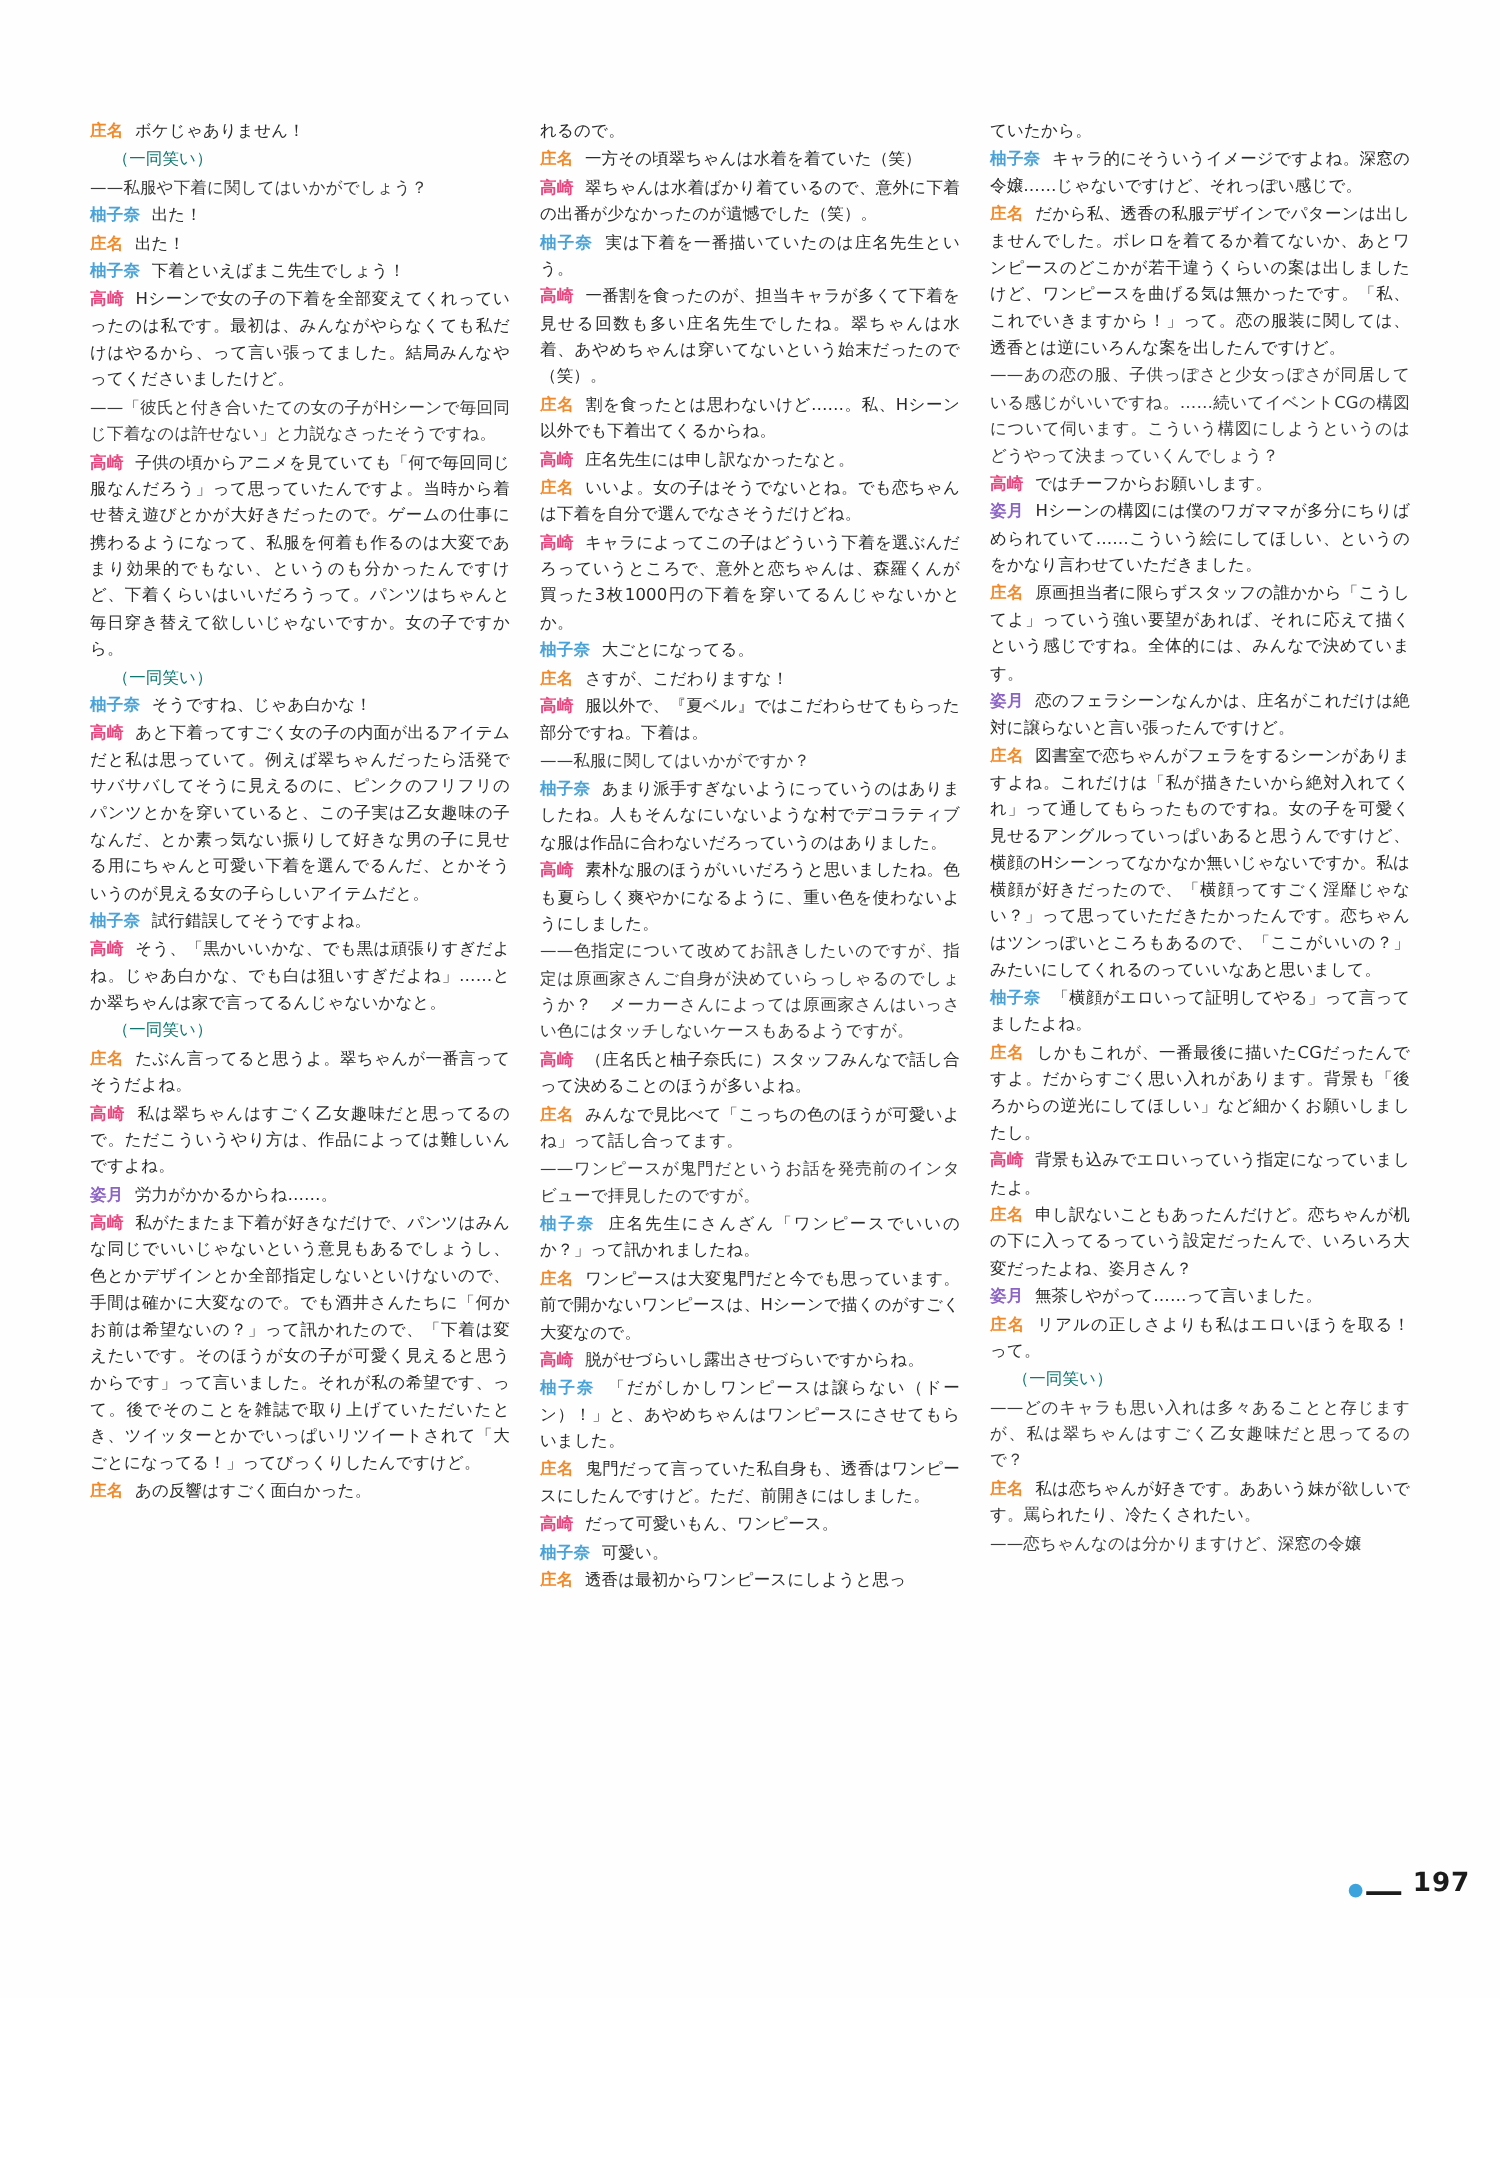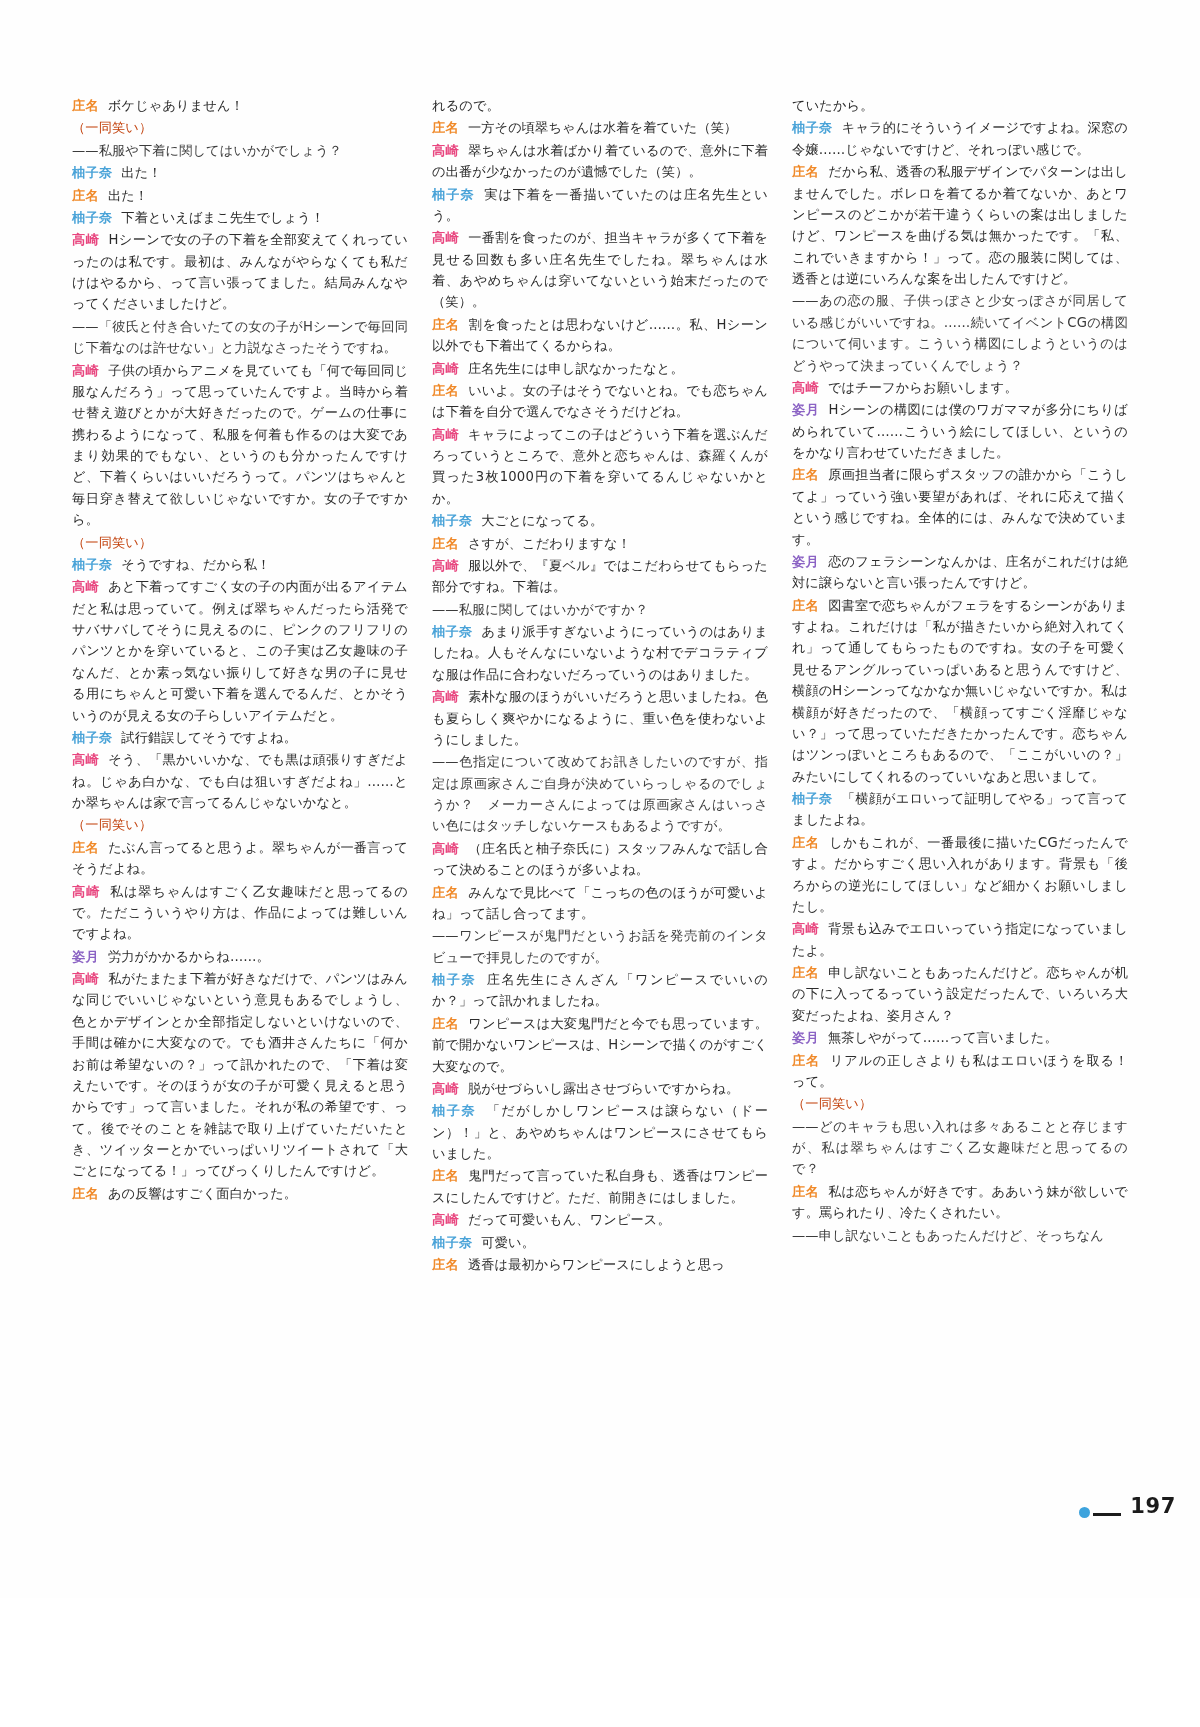--- a/index.html
+++ b/index.html
@@ -47,22 +47,23 @@
     font-weight: bold;
     letter-spacing: 0.02em;
   }
   .spk-takasaki { color: #e8467f; }
   .spk-shoumei  { color: #f08a2a; }
   .spk-yuzuna   { color: #4aa3d8; }
   .spk-shizuki  { color: #8b63c4; }
   .spk-body { color: #2b2b2b; font-weight: normal; }
   .gap { display: inline-block; width: 9px; }
   .laugh {
-    color: #c2410c;
+    color: #0f766e;
     font-size: 13.2px;
+    margin-left: 18px;
   }
   .interviewer {
     color: #3b3b3b;
   }
   .quote-block {
     color: #3b3b3b;
   }
   .footer {
     position: absolute;
     right: 72px;
@@ -103,21 +104,21 @@
         <p class="para"><span class="spk spk-shoumei">庄名</span><span class="gap"></span><span class="spk-body">ボケじゃありません！</span></p>
         <p class="para laugh">（一同笑い）</p>
         <p class="para interviewer">——私服や下着に関してはいかがでしょう？</p>
         <p class="para"><span class="spk spk-yuzuna">柚子奈</span><span class="gap"></span><span class="spk-body">出た！</span></p>
         <p class="para"><span class="spk spk-shoumei">庄名</span><span class="gap"></span><span class="spk-body">出た！</span></p>
         <p class="para"><span class="spk spk-yuzuna">柚子奈</span><span class="gap"></span><span class="spk-body">下着といえばまこ先生でしょう！</span></p>
         <p class="para"><span class="spk spk-takasaki">高崎</span><span class="gap"></span><span class="spk-body">Hシーンで女の子の下着を全部変えてくれっていったのは私です。最初は、みんながやらなくても私だけはやるから、って言い張ってました。結局みんなやってくださいましたけど。</span></p>
         <p class="para quote-block">——「彼氏と付き合いたての女の子がHシーンで毎回同じ下着なのは許せない」と力説なさったそうですね。</p>
         <p class="para"><span class="spk spk-takasaki">高崎</span><span class="gap"></span><span class="spk-body">子供の頃からアニメを見ていても「何で毎回同じ服なんだろう」って思っていたんですよ。当時から着せ替え遊びとかが大好きだったので。ゲームの仕事に携わるようになって、私服を何着も作るのは大変であまり効果的でもない、というのも分かったんですけど、下着くらいはいいだろうって。パンツはちゃんと毎日穿き替えて欲しいじゃないですか。女の子ですから。</span></p>
         <p class="para laugh">（一同笑い）</p>
-        <p class="para"><span class="spk spk-yuzuna">柚子奈</span><span class="gap"></span><span class="spk-body">そうですね、だから私！</span></p>
+        <p class="para"><span class="spk spk-yuzuna">柚子奈</span><span class="gap"></span><span class="spk-body">そうですね、じゃあ白かな！</span></p>
         <p class="para"><span class="spk spk-takasaki">高崎</span><span class="gap"></span><span class="spk-body">あと下着ってすごく女の子の内面が出るアイテムだと私は思っていて。例えば翠ちゃんだったら活発でサバサバしてそうに見えるのに、ピンクのフリフリのパンツとかを穿いていると、この子実は乙女趣味の子なんだ、とか素っ気ない振りして好きな男の子に見せる用にちゃんと可愛い下着を選んでるんだ、とかそういうのが見える女の子らしいアイテムだと。</span></p>
         <p class="para"><span class="spk spk-yuzuna">柚子奈</span><span class="gap"></span><span class="spk-body">試行錯誤してそうですよね。</span></p>
         <p class="para"><span class="spk spk-takasaki">高崎</span><span class="gap"></span><span class="spk-body">そう、「黒かいいかな、でも黒は頑張りすぎだよね。じゃあ白かな、でも白は狙いすぎだよね」……とか翠ちゃんは家で言ってるんじゃないかなと。</span></p>
         <p class="para laugh">（一同笑い）</p>
         <p class="para"><span class="spk spk-shoumei">庄名</span><span class="gap"></span><span class="spk-body">たぶん言ってると思うよ。翠ちゃんが一番言ってそうだよね。</span></p>
         <p class="para"><span class="spk spk-takasaki">高崎</span><span class="gap"></span><span class="spk-body">私は翠ちゃんはすごく乙女趣味だと思ってるので。ただこういうやり方は、作品によっては難しいんですよね。</span></p>
         <p class="para"><span class="spk spk-shizuki">姿月</span><span class="gap"></span><span class="spk-body">労力がかかるからね……。</span></p>
         <p class="para"><span class="spk spk-takasaki">高崎</span><span class="gap"></span><span class="spk-body">私がたまたま下着が好きなだけで、パンツはみんな同じでいいじゃないという意見もあるでしょうし、色とかデザインとか全部指定しないといけないので、手間は確かに大変なので。でも酒井さんたちに「何かお前は希望ないの？」って訊かれたので、「下着は変えたいです。そのほうが女の子が可愛く見えると思うからです」って言いました。それが私の希望です、って。後でそのことを雑誌で取り上げていただいたとき、ツイッターとかでいっぱいリツイートされて「大ごとになってる！」ってびっくりしたんですけど。</span></p>
         <p class="para"><span class="spk spk-shoumei">庄名</span><span class="gap"></span><span class="spk-body">あの反響はすごく面白かった。</span></p>
       </div>
@@ -162,21 +163,21 @@
         <p class="para"><span class="spk spk-shoumei">庄名</span><span class="gap"></span><span class="spk-body">図書室で恋ちゃんがフェラをするシーンがありますよね。これだけは「私が描きたいから絶対入れてくれ」って通してもらったものですね。女の子を可愛く見せるアングルっていっぱいあると思うんですけど、横顔のHシーンってなかなか無いじゃないですか。私は横顔が好きだったので、「横顔ってすごく淫靡じゃない？」って思っていただきたかったんです。恋ちゃんはツンっぽいところもあるので、「ここがいいの？」みたいにしてくれるのっていいなあと思いまして。</span></p>
         <p class="para"><span class="spk spk-yuzuna">柚子奈</span><span class="gap"></span><span class="spk-body">「横顔がエロいって証明してやる」って言ってましたよね。</span></p>
         <p class="para"><span class="spk spk-shoumei">庄名</span><span class="gap"></span><span class="spk-body">しかもこれが、一番最後に描いたCGだったんですよ。だからすごく思い入れがあります。背景も「後ろからの逆光にしてほしい」など細かくお願いしましたし。</span></p>
         <p class="para"><span class="spk spk-takasaki">高崎</span><span class="gap"></span><span class="spk-body">背景も込みでエロいっていう指定になっていましたよ。</span></p>
         <p class="para"><span class="spk spk-shoumei">庄名</span><span class="gap"></span><span class="spk-body">申し訳ないこともあったんだけど。恋ちゃんが机の下に入ってるっていう設定だったんで、いろいろ大変だったよね、姿月さん？</span></p>
         <p class="para"><span class="spk spk-shizuki">姿月</span><span class="gap"></span><span class="spk-body">無茶しやがって……って言いました。</span></p>
         <p class="para"><span class="spk spk-shoumei">庄名</span><span class="gap"></span><span class="spk-body">リアルの正しさよりも私はエロいほうを取る！　って。</span></p>
         <p class="para laugh">（一同笑い）</p>
         <p class="para quote-block">——どのキャラも思い入れは多々あることと存じますが、私は翠ちゃんはすごく乙女趣味だと思ってるので？</p>
         <p class="para"><span class="spk spk-shoumei">庄名</span><span class="gap"></span><span class="spk-body">私は恋ちゃんが好きです。ああいう妹が欲しいです。罵られたり、冷たくされたい。</span></p>
-        <p class="para quote-block">——申し訳ないこともあったんだけど、そっちなん</p>
+        <p class="para quote-block">——恋ちゃんなのは分かりますけど、深窓の令嬢</p>
       </div>
   </div>
 
   <div class="footer">
     <span class="dot"></span>
     <span class="rule"></span>
     <span class="pageno">197</span>
   </div>
 </div>
 

